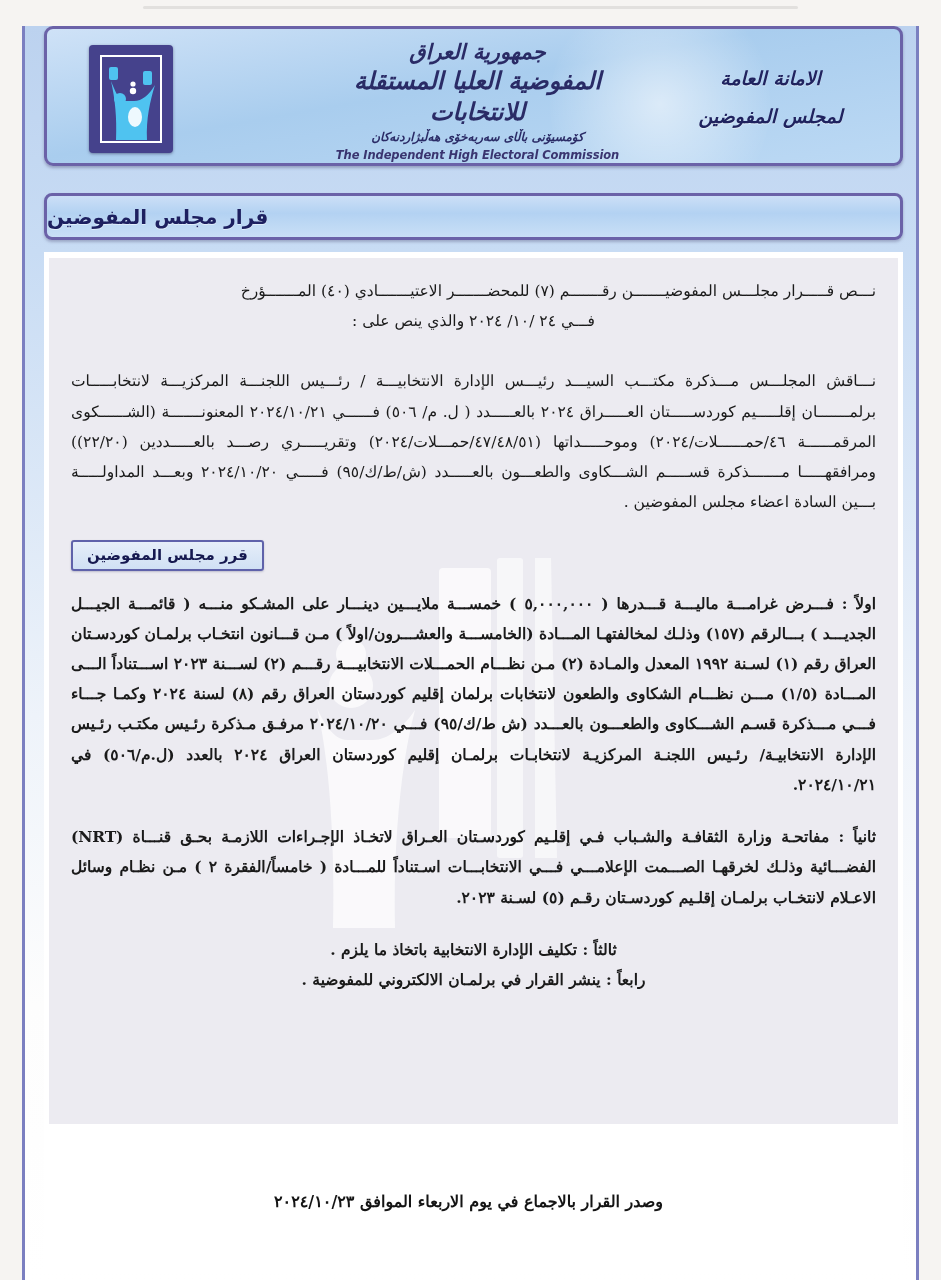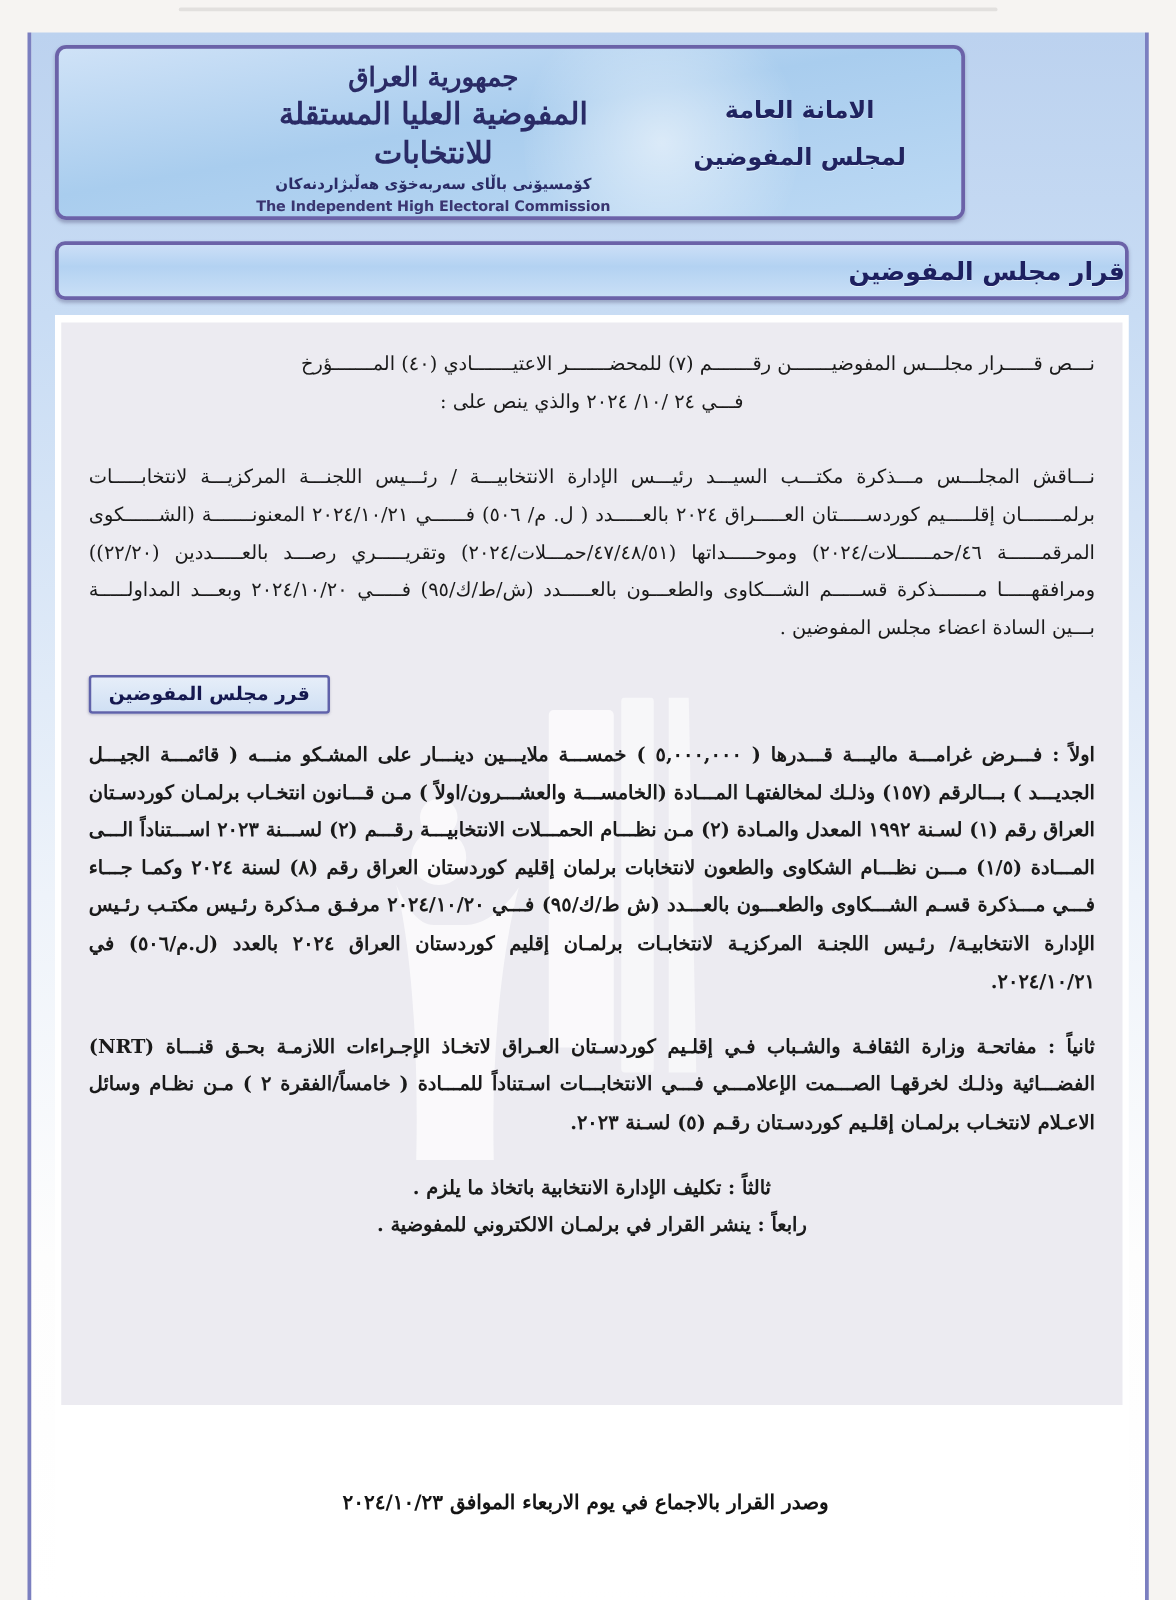--- a/index.html
+++ b/index.html
@@ -57,29 +57,30 @@
     left: 28px;
     width: 120px;
     height: 130px;
     pointer-events: none;
     opacity: .95;
   }
 
   
   #header-panel {
     position: absolute;
-    top: 10px;
+    top: 0;
     left: 19px;
-    width: 728px;
+    width: 859px;
     height: 140px;
     background: linear-gradient(170deg,#cfe2f7 0%, #a9cdee 45%, #bcd9f4 100%);
     border: 3px solid #6b62a8;
     border-radius: 9px;
     box-shadow: 0 2px 3px rgba(90,90,130,.45);
     overflow: hidden;
+    font-style: italic;
   }
   #header-glow {
     position: absolute;
     right: 130px;
     top: -45px;
     width: 220px;
     height: 240px;
     border-radius: 50%;
     background: radial-gradient(circle, rgba(255,255,255,.55) 0%, rgba(255,255,255,0) 70%);
     pointer-events: none;
@@ -163,21 +164,21 @@
     top: 167px;
     left: 19px;
     width: 859px;
     height: 47px;
     background: linear-gradient(180deg,#ccdff7 0%, #b3d2f2 42%, #c9dff6 100%);
     border: 3px solid #6b62a8;
     border-radius: 8px;
     box-shadow: 0 2px 3px rgba(90,90,130,.4);
     display: flex;
     align-items: center;
-    justify-content: flex-start;
+    justify-content: flex-end;
   }
   #title-bar .t {
     font-size: 20px;
     font-weight: 700;
     color: #1d2060;
     text-shadow: 0 1px 0 rgba(255,255,255,.5);
   }
 
   
   #doc-card {

